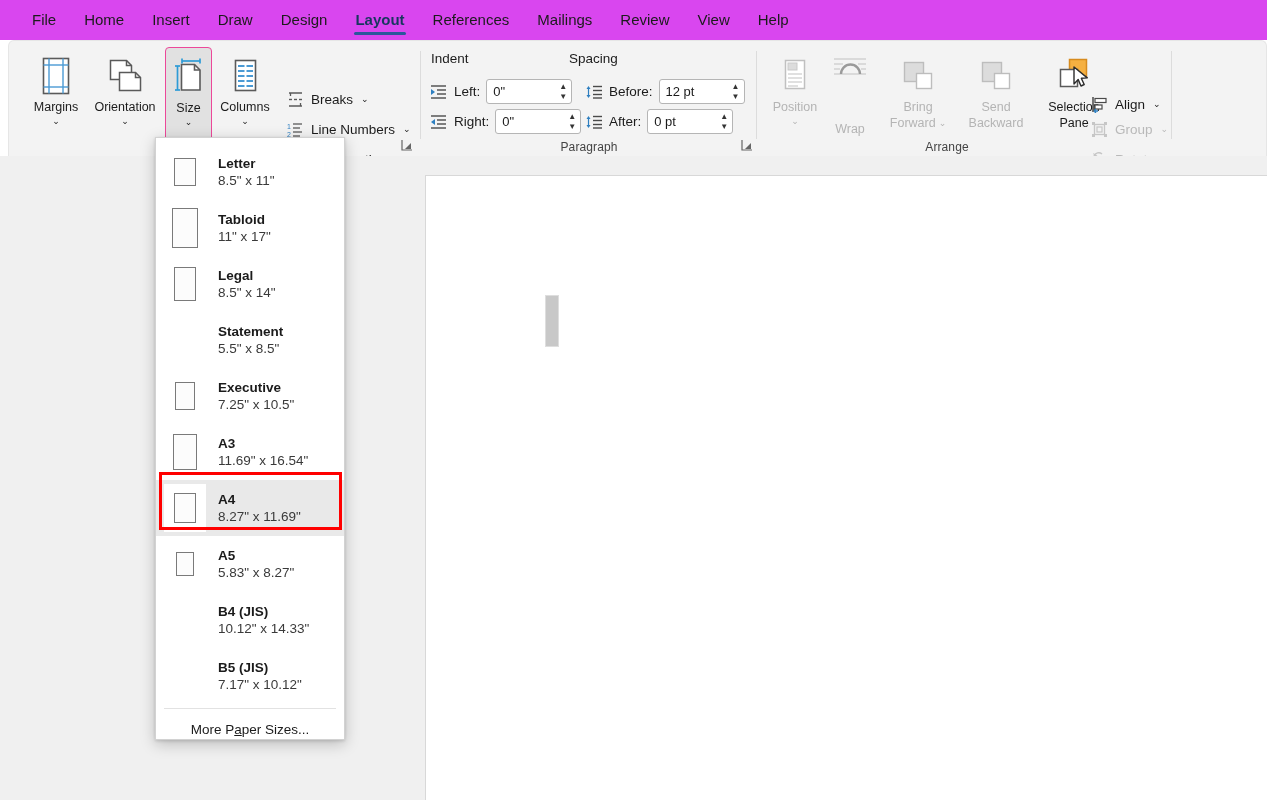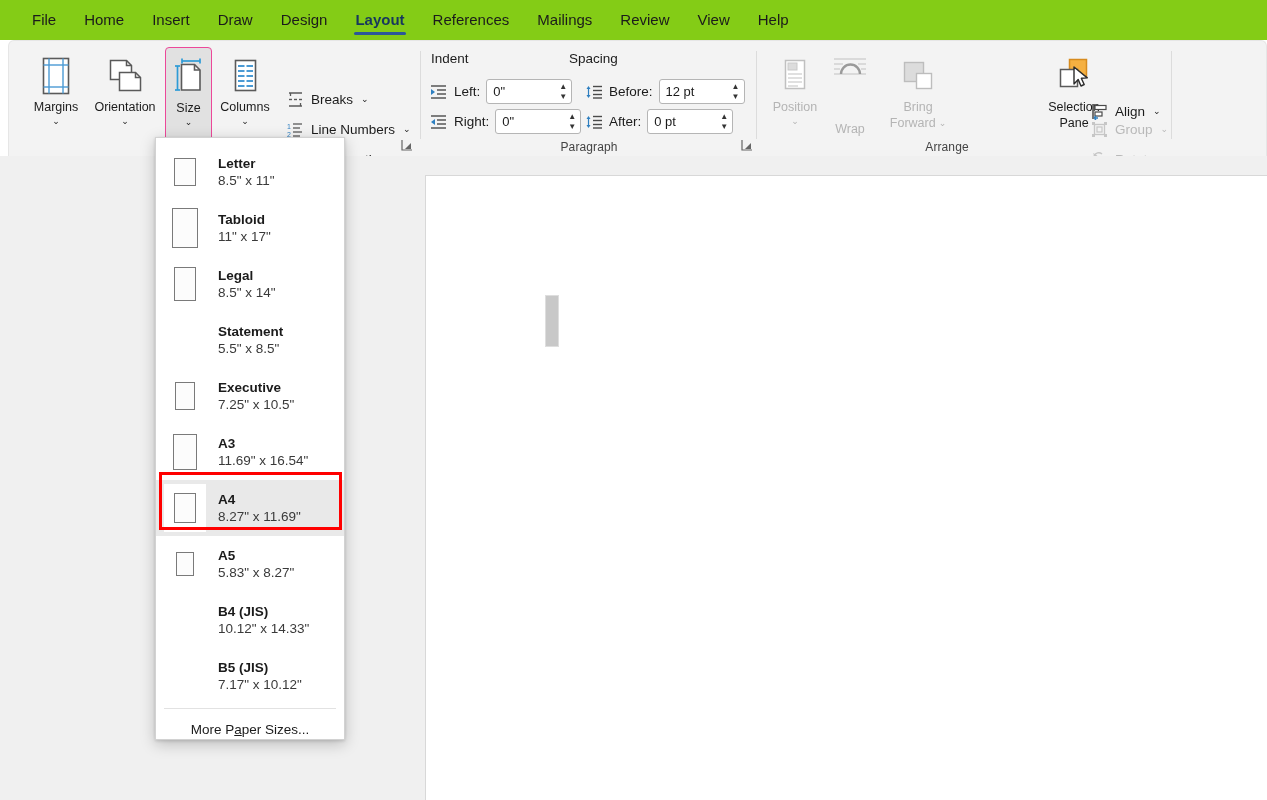--- a/index.html
+++ b/index.html
@@ -7,21 +7,21 @@
     width: 1267px; height: 800px;
     font-family: "Liberation Sans", sans-serif;
     background: #ffffff;
     overflow: hidden;
   }
   #app { position: relative; width: 1267px; height: 800px; background:#fff; }
 
   
   .tabbar {
     position: absolute; left:0; top:0; width:1267px; height:40px;
-    background:#84cc16; display:flex; align-items:center; padding-left:18px; gap:0;
+    background:#d946ef; display:flex; align-items:center; padding-left:18px; gap:0;
   }
   .tab {
     position: relative; font-size:15px; color:#1b1b1b;
     padding: 6px 14px 8px; cursor:pointer; white-space:nowrap;
   }
   .tab.active { font-weight:600; color:#17375e; }
   .tab.active::after {
     content:""; position:absolute; left:13px; right:13px; bottom:1px;
     height:2.5px; background:#2b579a; border-radius:2px;
   }
@@ -426,34 +426,44 @@
             <rect x="17.5" y="15.5" width="15" height="15" fill="#fff" stroke="#bdbdbd" stroke-width="1.4"></rect>
           </svg>
         </div>
         <div class="lbl">Bring</div>
         <div class="lbl" style="display:flex; gap:3px; align-items:center;">
           <span>Forward</span>
           <span style="font-size:9px;">⌄</span>
         </div>
       </div>
 
+      <div class="bigbtn disabled" style="left:198px; width:82px;">
+        <div class="ico">
+          <svg width="38" height="36" viewBox="0 0 38 36">
+            <rect x="5.5" y="4.5" width="19" height="19" fill="#dcdcdc" stroke="#bdbdbd" stroke-width="1.4"></rect>
+            <rect x="17.5" y="15.5" width="15" height="15" fill="#fff" stroke="#bdbdbd" stroke-width="1.4"></rect>
+          </svg>
+        </div>
+        <div class="lbl">Send</div>
+        <div class="lbl">Backward</div>
+      </div>
 
       <div class="bigbtn" style="left:276px; width:82px;">
         <div class="ico">
           <svg width="42" height="38" viewBox="0 0 42 38">
             <rect x="16.5" y="2.5" width="17" height="17" fill="#f5b041" stroke="#d78b1e" stroke-width="1.5"></rect>
             <rect x="7.5" y="12.5" width="17" height="17" fill="#fff" stroke="#5a5a5a" stroke-width="1.5"></rect>
             <path d="M21 10 l0 17 l4.2 -4.4 l2.8 6.4 l3.2 -1.5 l-2.9 -6.2 l6 -0.4 z" fill="#fff" stroke="#2b2b2b" stroke-width="1.4" stroke-linejoin="round"></path>
           </svg>
         </div>
         <div class="lbl">Selection</div>
         <div class="lbl">Pane</div>
       </div>
 
-      <div class="smallbtn" style="left:328px; top:57px;">
+      <div class="smallbtn" style="left:328px; top:50px;">
         <div class="sico">
           <svg width="17" height="17" viewBox="0 0 17 17">
             <line x1="2" y1="1" x2="2" y2="16" stroke="#4a4a4a" stroke-width="1.5"></line>
             <rect x="4" y="2.5" width="11" height="4" fill="#fff" stroke="#4a4a4a" stroke-width="1.2"></rect>
             <rect x="4" y="9" width="7" height="4" fill="#fff" stroke="#4a4a4a" stroke-width="1.2"></rect>
             <path d="M7 15 l-4 0 m0 0 l2 -2 m-2 2 l2 2" stroke="#2e7fc0" stroke-width="1.3" fill="none"></path>
           </svg>
         </div>
         <span class="slbl">Align</span>
         <span class="scaret">⌄</span>

